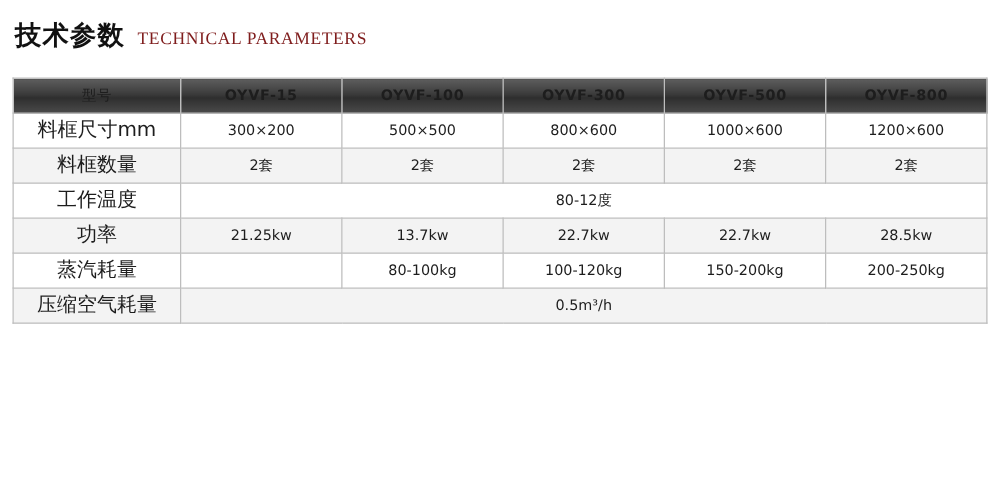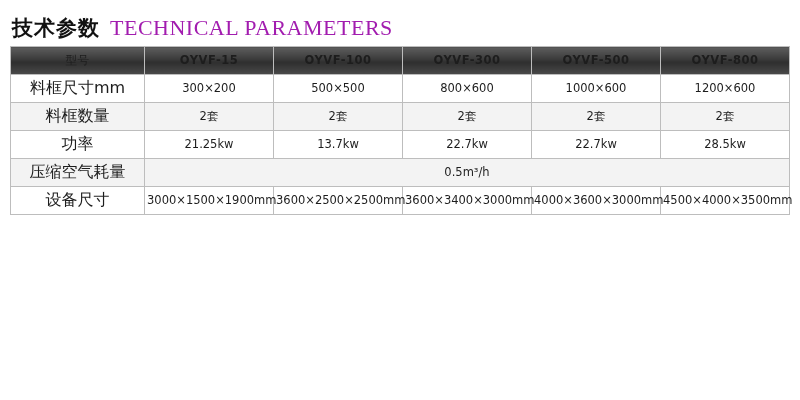--- a/index.html
+++ b/index.html
@@ -19,34 +19,34 @@
     width: 800px;
     height: 400px;
     box-sizing: border-box;
     padding: 14px 10px 0 10px;
   }
   .title-row {
     display: flex;
     align-items: baseline;
     gap: 10px;
     padding-left: 2px;
-    margin-bottom: 4px;
+    margin-bottom: 20px;
   }
   .title-cn {
     font-family: "DejaVu Sans", sans-serif;
     font-size: 21px;
     font-weight: bold;
     letter-spacing: 1px;
     color: #111;
   }
   .title-en {
     font-family: "Liberation Serif", serif;
-    font-size: 22px;
+    font-size: 14px;
     letter-spacing: 0.5px;
-    color: #a21caf;
+    color: #7f1d1d;
   }
   table.spec {
     border-collapse: collapse;
     width: 780px;
     table-layout: fixed;
     margin: 0 auto;
   }
   table.spec td, table.spec th {
     border: 1px solid #bdbdbd;
     text-align: center;
@@ -127,41 +127,45 @@
         <td class="label">料框数量</td>
         <td>2套</td>
         <td>2套</td>
         <td>2套</td>
         <td>2套</td>
         <td>2套</td>
       </tr>
 
 
 
+      <tr>
+        <td class="label">工作温度</td>
+        <td colspan="5">80-12度</td>
+      </tr>
 
 
       <tr>
         <td class="label">功率</td>
         <td>21.25kw</td>
         <td>13.7kw</td>
         <td>22.7kw</td>
         <td>22.7kw</td>
         <td>28.5kw</td>
       </tr>
 
+      <tr>
+        <td class="label">蒸汽耗量</td>
+        <td></td>
+        <td>80-100kg</td>
+        <td>100-120kg</td>
+        <td>150-200kg</td>
+        <td>200-250kg</td>
+      </tr>
 
       <tr>
         <td class="label">压缩空气耗量</td>
         <td colspan="5">0.5m³/h</td>
       </tr>
 
-      <tr>
-        <td class="label">设备尺寸</td>
-        <td>3000×1500×1900mm</td>
-        <td>3600×2500×2500mm</td>
-        <td>3600×3400×3000mm</td>
-        <td>4000×3600×3000mm</td>
-        <td>4500×4000×3500mm</td>
-      </tr>
 
     </tbody>
   </table>
 </div>
 
 </body></html>

